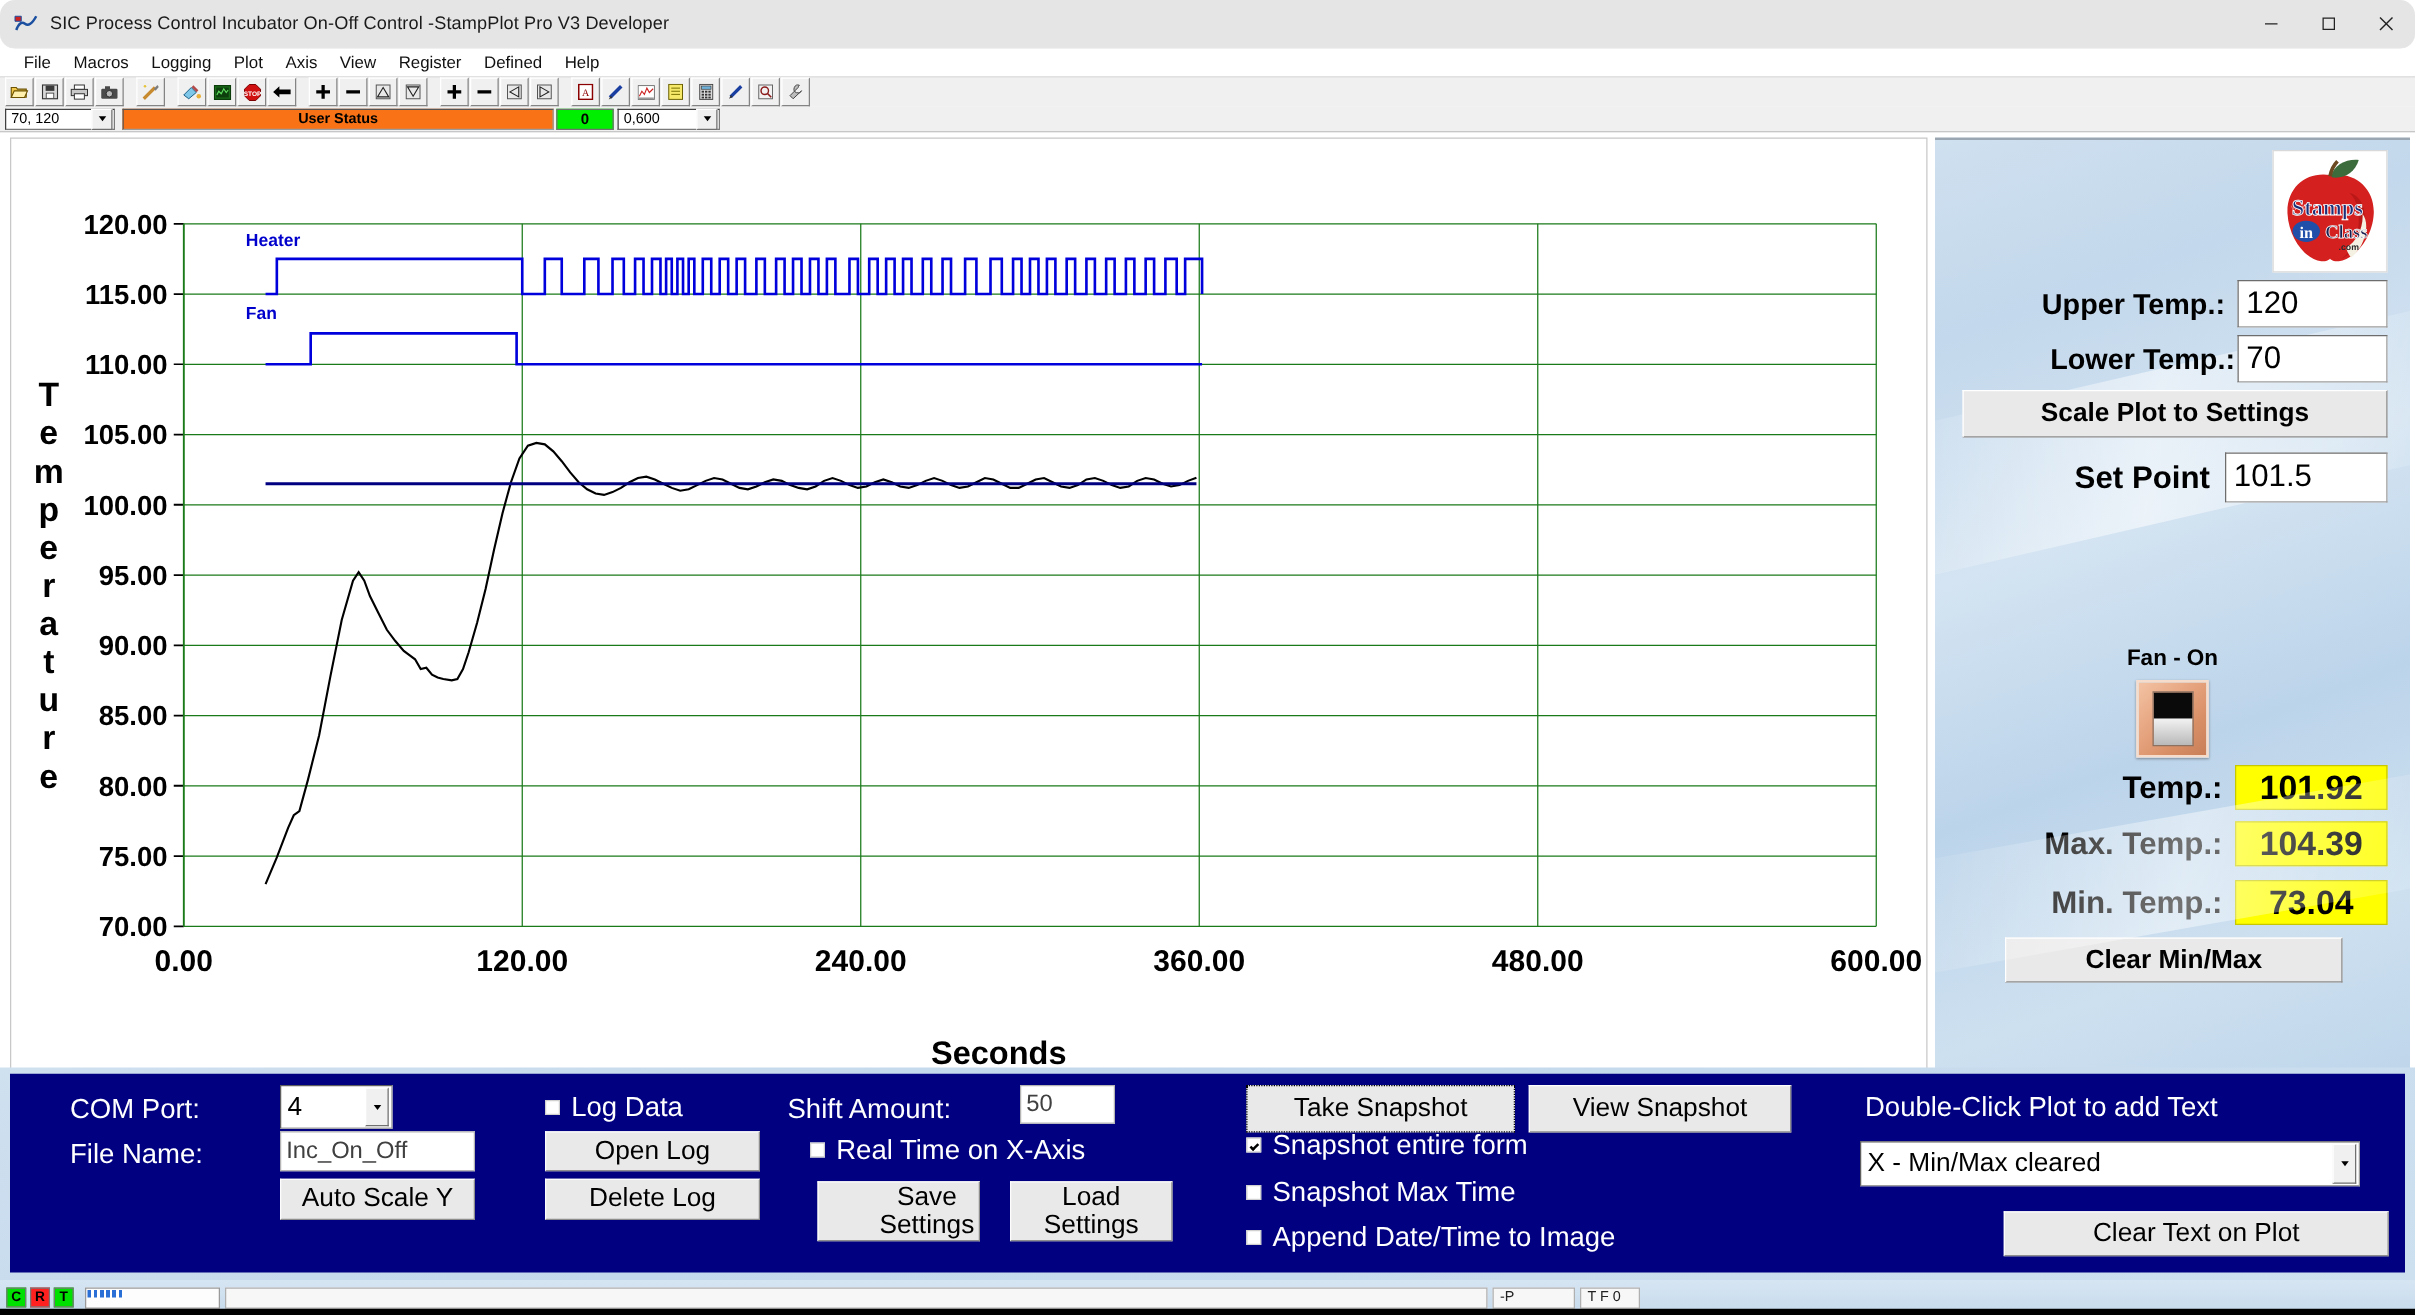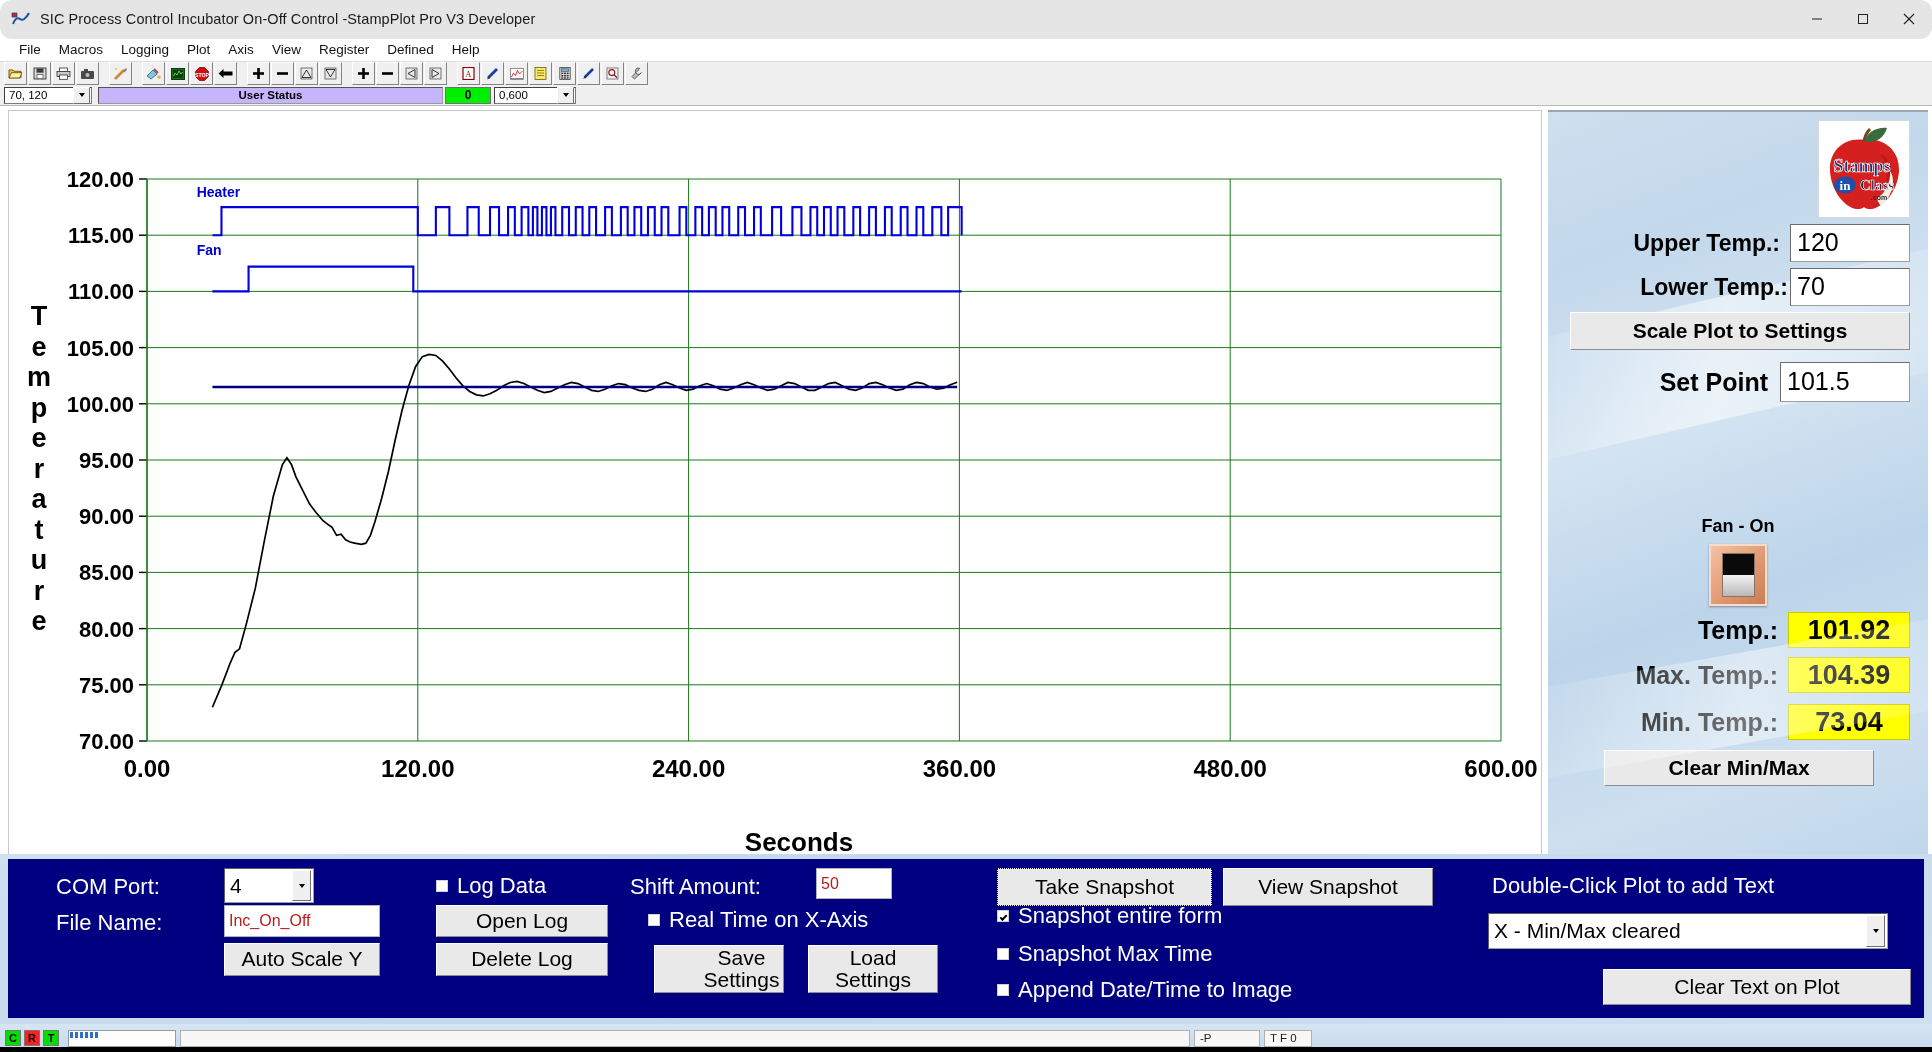--- a/index.html
+++ b/index.html
@@ -61,21 +61,21 @@
     width:15px;height:15px;background:#f0f0f0;
     border-top:1px solid #fff;border-left:1px solid #fff;
     border-right:1px solid #6f6f6f;border-bottom:1px solid #6f6f6f;
     display:flex;align-items:center;justify-content:center;margin-right:1px;flex:none;
   }
   .carr i{
     display:block;width:0;height:0;border-left:3.5px solid transparent;
     border-right:3.5px solid transparent;border-top:4px solid #000;
   }
   #user-status-box{
-    height:17px;background:#c4b5fd;border:1px solid #9a9a9a;
+    height:17px;background:#f97316;border:1px solid #9a9a9a;
     border-top-color:#555;border-left-color:#555;
     display:flex;align-items:center;justify-content:center;
     font-size:11.5px;font-weight:bold;color:#000;box-sizing:border-box;
   }
   #green-box{
     height:17px;width:46px;background:#00ef00;border:1px solid #707070;
     display:flex;align-items:center;justify-content:center;
     font-size:12px;font-weight:bold;color:#000;box-sizing:border-box;margin-left:2px;
   }
   
@@ -147,21 +147,21 @@
     background:linear-gradient(160deg,#cfe0ef 0%,#c3d8ec 40%,#cde0f0 100%);
     box-sizing:border-box;padding:4px 0 0 0;
   }
   #bottom-panel{
     position:absolute;left:8px;top:5px;width:1916px;height:159px;
     background:#000080;box-sizing:border-box;
   }
   .bp-label{position:absolute;color:#ffffff;font-size:22px;white-space:nowrap;}
   .bp-input{
     position:absolute;background:#ffffff;border:1px solid #b4b4b4;
-    font-size:16px;color:#b91c1c;padding:0 0 0 4px;box-sizing:border-box;
+    font-size:19px;color:#404040;padding:0 0 0 4px;box-sizing:border-box;
     display:flex;align-items:center;font-family:"Liberation Sans",sans-serif;
   }
   .bp-btn{
     position:absolute;background:#e9e9e9;
     border:1px solid #a6a6a6;border-top-color:#fdfdfd;border-left-color:#fdfdfd;
     border-right-color:#8d8d8d;border-bottom-color:#8d8d8d;
     font-size:21px;color:#000;box-sizing:border-box;
     display:flex;align-items:center;justify-content:center;text-align:center;line-height:1.05;
   }
   .bp-btn.focus{border:1px dotted #000;}

